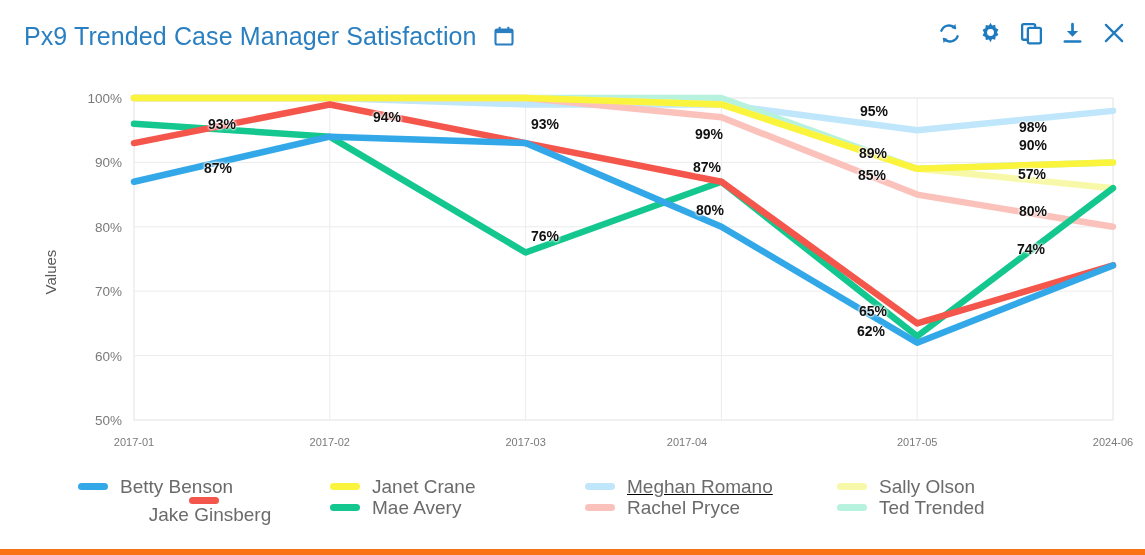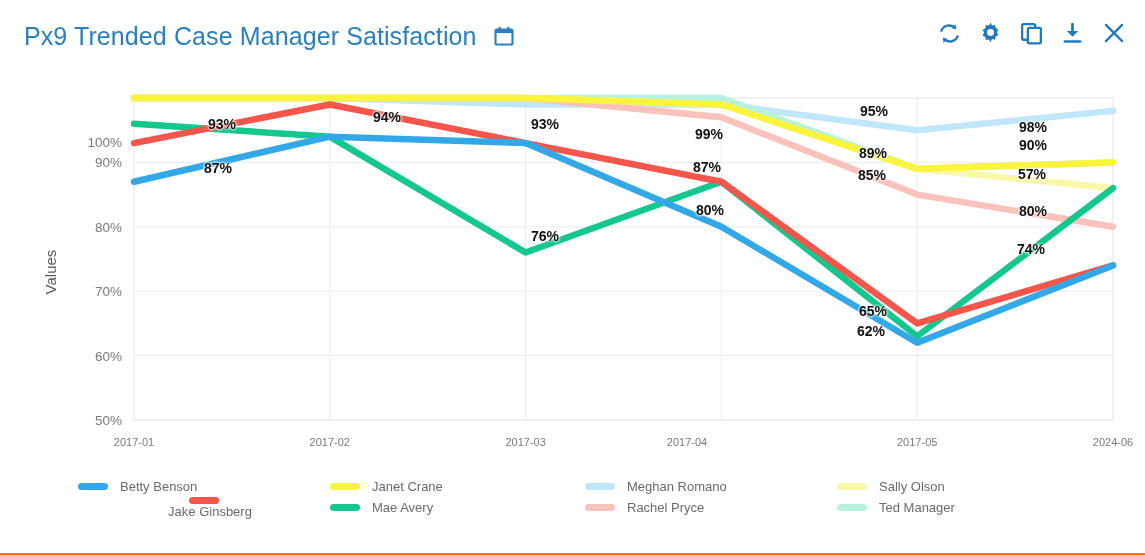--- a/index.html
+++ b/index.html
@@ -7,21 +7,21 @@
   body {
     width:1145px; height:555px;
     background:#ffffff;
     font-family:"Liberation Sans", sans-serif;
     overflow:hidden;
   }
   .card {
     position:relative;
     width:1145px; height:555px;
     background:#fff;
-    border-bottom:2px solid #f97316;
+    border-bottom:6px solid #f97316;
   }
 
   
   .header {
     position:absolute; left:0; top:0; width:1145px; height:72px;
     display:flex; align-items:center;
   }
   .title {
     margin-left:24px;
     font-size:25px;
@@ -83,21 +83,21 @@
     display:grid;
     grid-template-columns:252px 255px 252px auto;
     grid-auto-rows:21px;
     column-gap:0; row-gap:0;
   }
   .lg-item { display:flex; align-items:center; cursor:pointer; }
   .lg-swatch {
     width:30px; height:7px; border-radius:3.5px; flex:0 0 auto;
   }
   .lg-text {
-    margin-left:12px; font-size:13px; color:#6b6b6b; white-space:nowrap;
+    margin-left:12px; font-size:19px; color:#6b6b6b; white-space:nowrap;
   }
 </style>
 </head>
 <body>
 
 <div class="card">
 
   <div class="header">
     <div class="title">Px9 Trended Case Manager Satisfaction</div>
     <div class="title-icon">
@@ -146,21 +146,21 @@
   </div>
 
   <div class="plot-wrap">
     <div class="ylabel">Values</div>
     <div class="ytick-col">
         <div class="ytick" style="top: 348px;">50%</div>
         <div class="ytick" style="top: 283.6px;">60%</div>
         <div class="ytick" style="top: 219.2px;">70%</div>
         <div class="ytick" style="top: 154.8px;">80%</div>
         <div class="ytick" style="top: 90.4px;">90%</div>
-        <div class="ytick" style="top: 26px; margin-top: 44px;">100%</div>
+        <div class="ytick" style="top: 26px;">100%</div>
       </div>
     <svg class="svgbox" viewBox="0 0 1145 395" preserveAspectRatio="none">
       <g>
           <line x1="134" y1="348" x2="1113" y2="348" stroke="#ececec" stroke-width="1"></line>
           <line x1="134" y1="283.6" x2="1113" y2="283.6" stroke="#ececec" stroke-width="1"></line>
           <line x1="134" y1="219.2" x2="1113" y2="219.2" stroke="#ececec" stroke-width="1"></line>
           <line x1="134" y1="154.8" x2="1113" y2="154.8" stroke="#ececec" stroke-width="1"></line>
           <line x1="134" y1="90.39999999999998" x2="1113" y2="90.39999999999998" stroke="#ececec" stroke-width="1"></line>
           <line x1="134" y1="26" x2="1113" y2="26" stroke="#ececec" stroke-width="1"></line>
           <line x1="134" y1="26" x2="134" y2="348" stroke="#ececec" stroke-width="1"></line>
@@ -223,32 +223,32 @@
           <span class="lg-text">Jake Ginsberg</span>
         </div>
         <div class="lg-item" style="grid-area: 1 / 2;">
           <span class="lg-swatch" style="background: rgb(251, 244, 60);"></span>
           <span class="lg-text">Janet Crane</span>
         </div>
         <div class="lg-item" style="grid-area: 2 / 2;">
           <span class="lg-swatch" style="background: rgb(20, 199, 142);"></span>
           <span class="lg-text">Mae Avery</span>
         </div>
-        <div class="lg-item" style="grid-area: 1 / 3;">
+        <div class="lg-item" style="grid-area: 1 / 3; text-decoration: underline;">
           <span class="lg-swatch" style="background: rgb(191, 230, 250);"></span>
           <span class="lg-text">Meghan Romano</span>
         </div>
         <div class="lg-item" style="grid-area: 2 / 3;">
           <span class="lg-swatch" style="background: rgb(251, 194, 188);"></span>
           <span class="lg-text">Rachel Pryce</span>
         </div>
         <div class="lg-item" style="grid-area: 1 / 4;">
           <span class="lg-swatch" style="background: rgb(248, 249, 168);"></span>
           <span class="lg-text">Sally Olson</span>
         </div>
         <div class="lg-item" style="grid-area: 2 / 4;">
           <span class="lg-swatch" style="background: rgb(182, 242, 221);"></span>
-          <span class="lg-text">Ted Manager</span>
+          <span class="lg-text">Ted Trended</span>
         </div>
       </div>
   </div>
 
 </div>
 
 </body></html>

